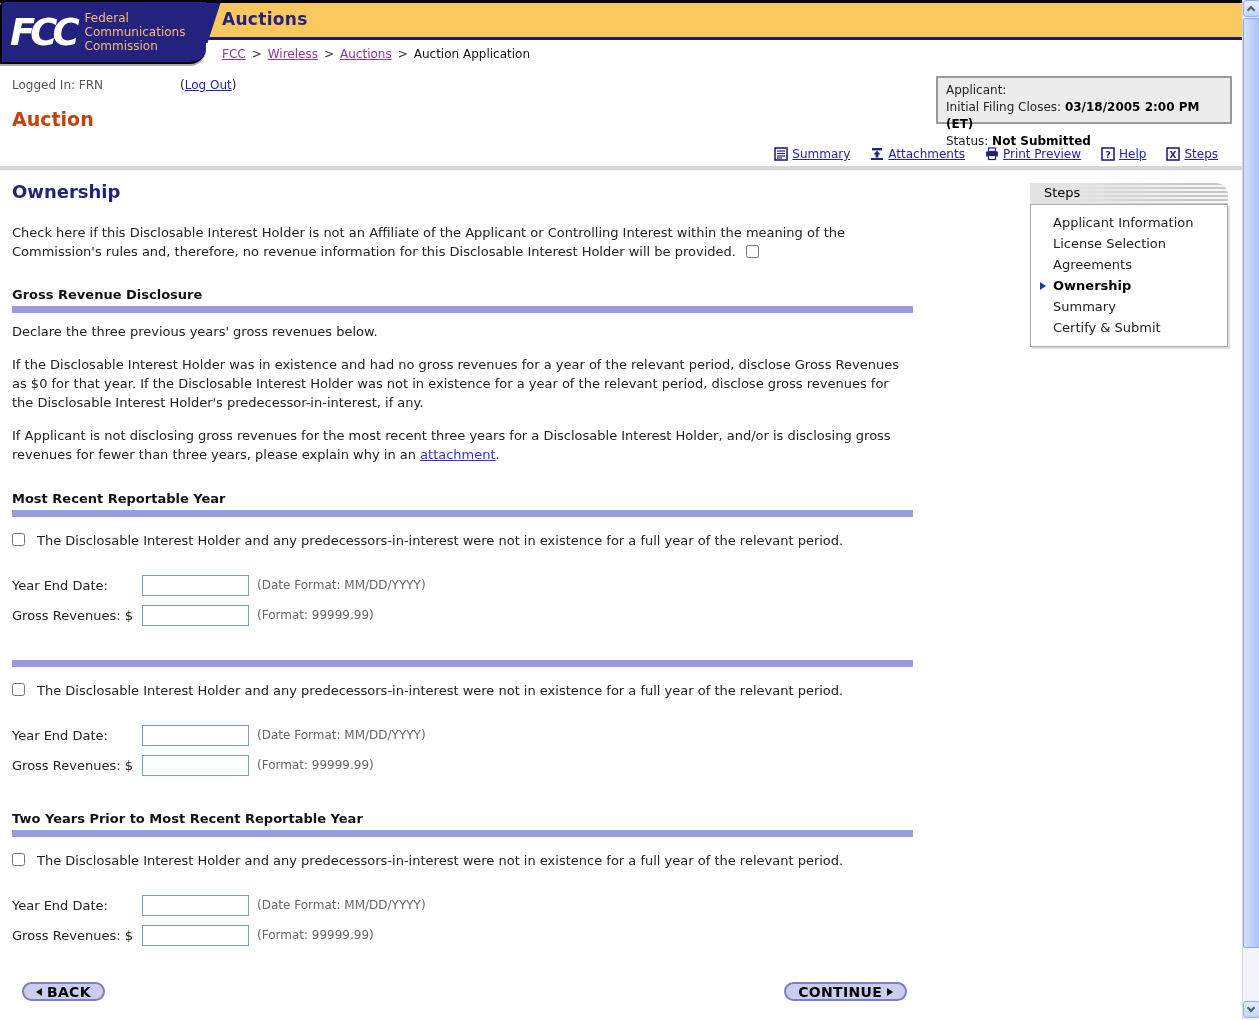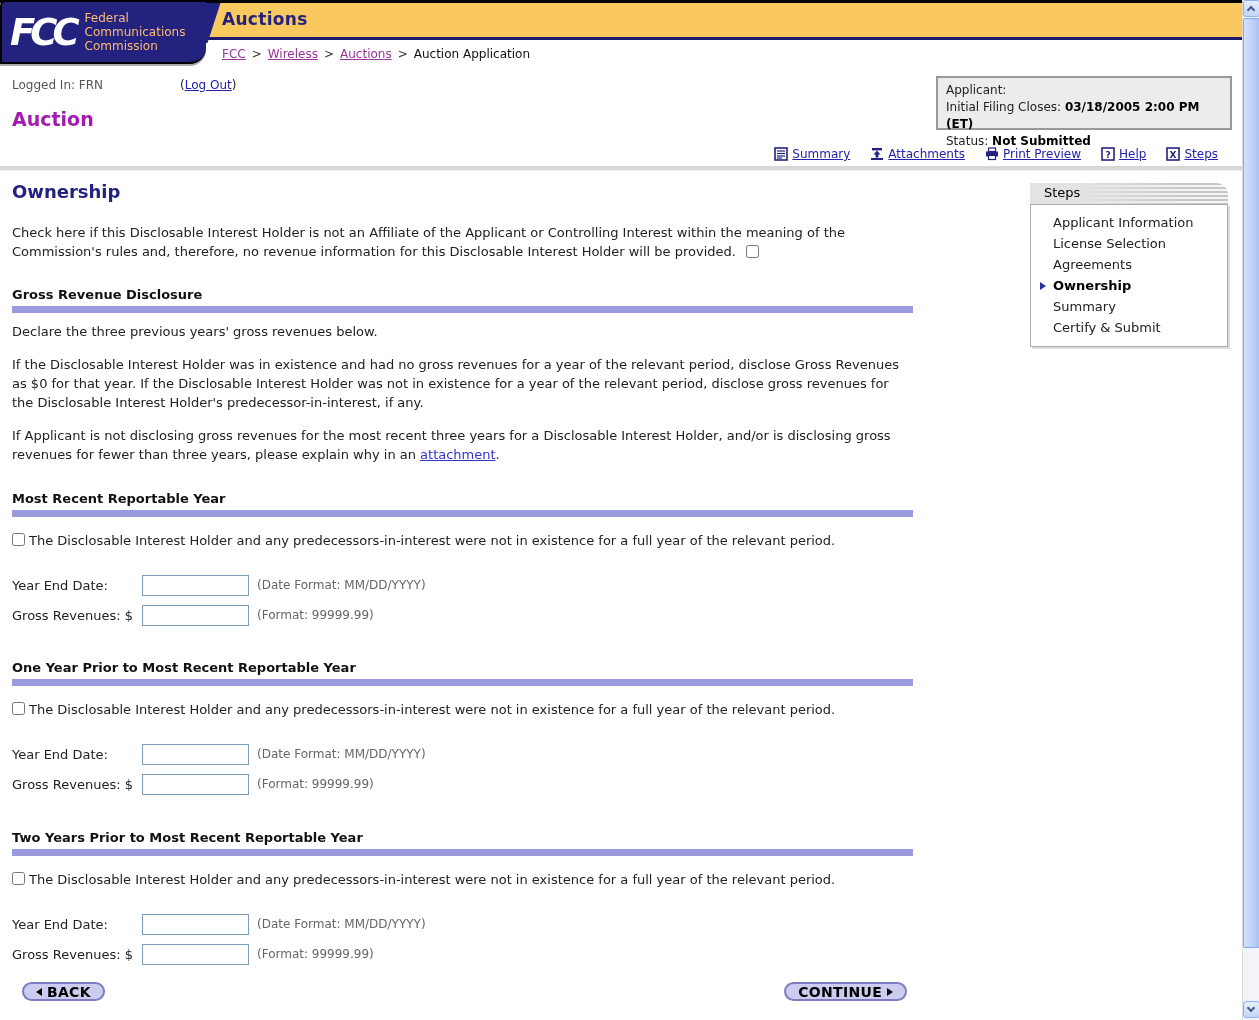--- a/index.html
+++ b/index.html
@@ -43,25 +43,25 @@
     position:absolute; left:206px; top:40px; width:1036px; height:28px;
     background:#ffffff; display:flex; align-items:center; padding-left:16px;
     font-size:12px; color:#111; z-index:2;
   }
   .crumb-bar a { color:#993399; }
   .crumb-sep { margin:0 6px; color:#333; }
 
   
   .session-row { position:absolute; left:12px; top:78px; font-size:12px; color:#555; }
   .logout-wrap { position:absolute; left:180px; top:78px; font-size:12px; color:#222; }
-  .page-title { position:absolute; left:12px; top:108px; font-size:19px; font-weight:bold; color:#a21caf; }
+  .page-title { position:absolute; left:12px; top:108px; font-size:19px; font-weight:bold; color:#c2410c; }
 
   
   .applicant-box {
-    position:absolute; left:936px; top:76px; width:296px; height:54px;
+    position:absolute; left:936px; top:76px; width:296px; height:48px;
     background:#ececec; border:2px solid #999999; padding:4px 8px;
     font-size:12px; line-height:17px; color:#222;
   }
   .applicant-box b { color:#000; }
 
   
   .toolbar {
     position:absolute; top:145px; left:0px; width:1218px; height:18px;
     display:flex; justify-content:flex-end; align-items:center; gap:20px;
     font-size:12px;
@@ -78,21 +78,21 @@
   .para { margin:0; line-height:19px; color:#222; }
   .affiliate-para { margin-top:21px; }
   .sec-head { font-size:13px; font-weight:bold; color:#111; margin:0; }
   .sec-bar { height:7px; background:#9a9ade; margin-top:4px; }
   .m-grd { margin-top:26px; }
   .m-yr1 { margin-top:27px; }
   .m-yr2 { margin-top:34px; }
   .m-yr3 { margin-top:35px; }
   .p1 { margin-top:9px; }
   .p2 { margin-top:14px; }
-  .chkrow { display:flex; align-items:flex-start; gap:4px; margin-top:15px; line-height:17px; }
+  .chkrow { display:flex; align-items:flex-start; gap:12px; margin-top:15px; line-height:17px; }
   .chkrow input, .inline-chk { width:13px; height:13px; margin:1px 0 0 0; accent-color:#5a7ca8; }
   .inline-chk { margin-left:6px; vertical-align:-2px; }
   .fieldrow { display:flex; align-items:center; margin-top:8px; height:22px; }
   .fieldrow.first { margin-top:25px; }
   .f-label { width:130px; color:#222; }
   .f-input {
     width:107px; height:21px; border:1px solid #7b9ebd; font-size:13px;
     padding:1px 3px; font-family:inherit; background:#fff;
   }
   .f-note { margin-left:8px; color:#666; font-size:12px; }
@@ -260,21 +260,20 @@
       <span class="f-note">(Date Format: MM/DD/YYYY)</span>
     </div>
     <div class="fieldrow">
       <span class="f-label">Gross Revenues: $</span>
       <input type="text" class="f-input" value="" style="">
       <span class="f-note">(Format: 99999.99)</span>
     </div>
   </div>
 
   <div class="m-yr2">
-    <h3 class="sec-head">One Year Prior to Most Recent Reportable Year</h3>
     <div class="sec-bar"></div>
     <div class="chkrow">
       <input type="checkbox" style="">
       <span>The Disclosable Interest Holder and any predecessors-in-interest were not in existence for a full year of the relevant period.</span>
     </div>
     <div class="fieldrow first">
       <span class="f-label">Year End Date:</span>
       <input type="text" class="f-input" value="" style="">
       <span class="f-note">(Date Format: MM/DD/YYYY)</span>
     </div>

